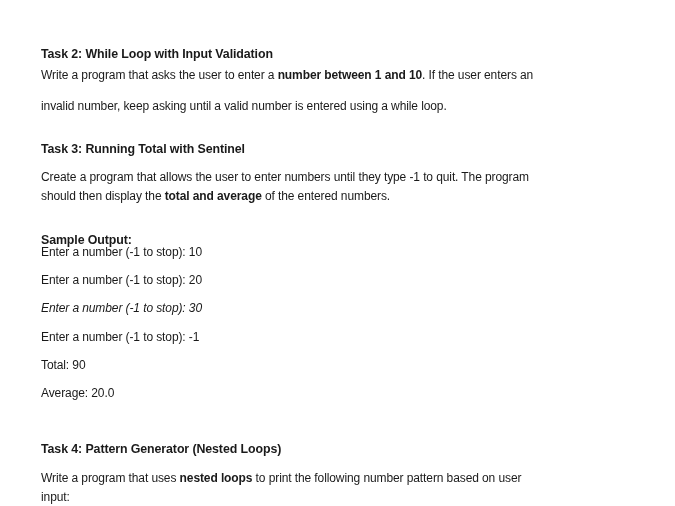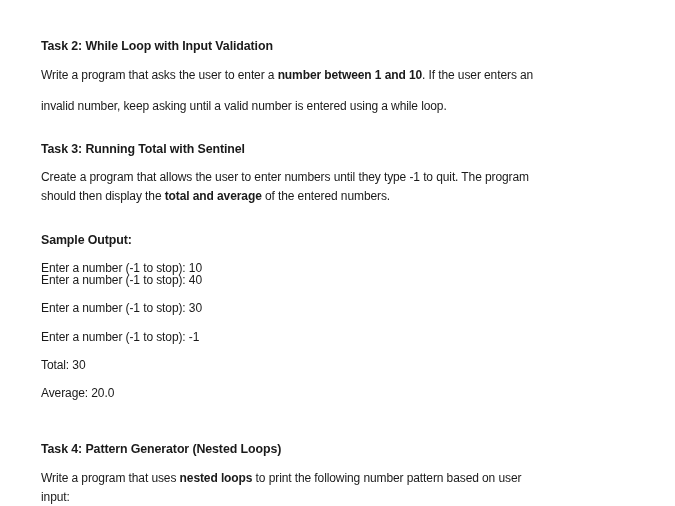--- a/index.html
+++ b/index.html
@@ -13,33 +13,33 @@
     white-space: nowrap; letter-spacing: -0.1px;
   }
   .heading { font-weight: bold; font-size: 12.4px; }
   b { font-weight: bold; }
 </style>
 </head>
 <body>
 
 <div>
 
-  <div class="line heading" style="top:38px;">Task 2: While Loop with Input Validation</div>
+  <div class="line heading" style="top:46px;">Task 2: While Loop with Input Validation</div>
   <div class="line" style="top:67px;"><span>Write a program that asks the user to enter a </span><b>number between 1 and 10</b><span>. If the user enters an</span></div>
   <div class="line" style="top:86px;margin-top:12px;">invalid number, keep asking until a valid number is entered using a while loop.</div>
 
   <div class="line heading" style="top:141px;">Task 3: Running Total with Sentinel</div>
   <div class="line" style="top:169px;">Create a program that allows the user to enter numbers until they type -1 to quit. The program</div>
   <div class="line" style="top:188px;"><span>should then display the </span><b>total and average</b><span> of the entered numbers.</span></div>
   <div class="line heading" style="top:232px;">Sample Output:</div>
 
-  <div class="line" style="top:260px;">Enter a number (-1 to stop): 10</div>
-  <div class="line" style="top:272px;">Enter a number (-1 to stop): 40</div>
-  <div class="line" style="top:300px;">Enter a number (-1 to stop): 30</div>
+  <div class="line" style="top:244px;">Enter a number (-1 to stop): 10</div>
+  <div class="line" style="top:272px;">Enter a number (-1 to stop): 20</div>
+  <div class="line" style="top:300px;font-style:italic;">Enter a number (-1 to stop): 30</div>
   <div class="line" style="top:329px;">Enter a number (-1 to stop): -1</div>
-  <div class="line" style="top:357px;">Total: 30</div>
+  <div class="line" style="top:357px;">Total: 90</div>
   <div class="line" style="top:385px;">Average: 20.0</div>
 
   <div class="line heading" style="top:441px;">Task 4: Pattern Generator (Nested Loops)</div>
   <div class="line" style="top:470px;"><span>Write a program that uses </span><b>nested loops</b><span> to print the following number pattern based on user</span></div>
   <div class="line" style="top:489px;">input:</div>
 
 </div>
 
 </body></html>

